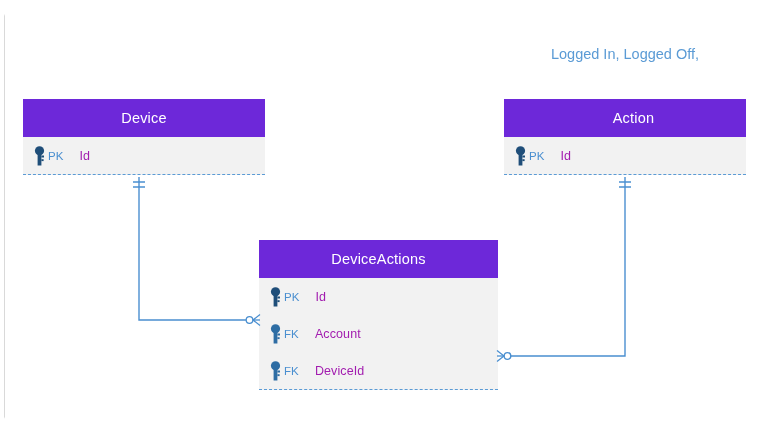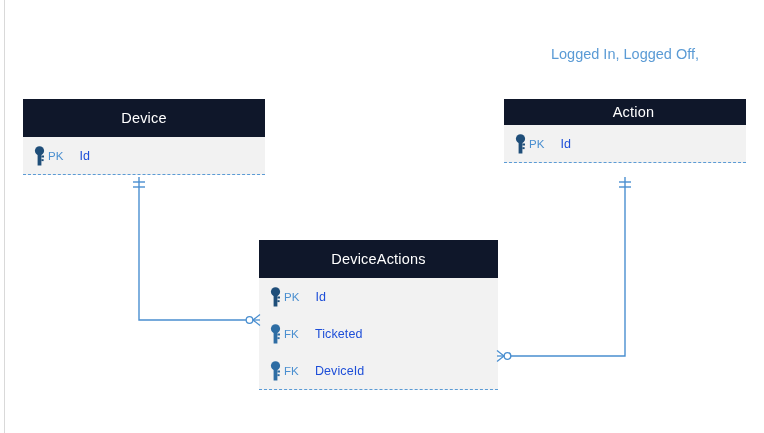--- a/index.html
+++ b/index.html
@@ -10,40 +10,41 @@
   body {
     font-family: "Liberation Sans", sans-serif;
     -webkit-font-smoothing: antialiased;
   }
   #canvas {
     position: relative;
     width: 764px;
     height: 433px;
     background: #ffffff;
     overflow: hidden;
+    border-radius: 31px;
   }
 
   
   .page-edge {
     position: absolute;
     left: 4px;
     top: 0;
     width: 1px;
     height: 433px;
     background: #d9d9d9;
   }
 
   
   .entity {
     position: absolute;
     box-sizing: border-box;
   }
   .entity-header {
     box-sizing: border-box;
-    background: #0f172a;
+    background: #6d28d9;
     color: #ffffff;
     font-size: 14.5px;
     text-align: center;
     display: flex;
     align-items: center;
     justify-content: center;
     letter-spacing: 0.2px;
   }
   .entity-body {
     box-sizing: border-box;
@@ -68,21 +69,21 @@
   .key-icon svg { display: block; }
   .key-tag {
     font-size: 11.5px;
     color: #4a8fd0;
     flex: 0 0 auto;
     margin-right: 16px;
     letter-spacing: 0.1px;
   }
   .field-name {
     font-size: 12.5px;
-    color: #1d4ed8;
+    color: #a21caf;
     letter-spacing: 0.1px;
   }
 
   
   .note {
     position: absolute;
     color: #5b9bd5;
     font-size: 14.5px;
     line-height: 20px;
     text-align: center;
@@ -119,21 +120,21 @@
             <rect x="7.4" y="13.2" width="2.2" height="1.9" fill="#1f4e79"></rect>
           </svg>
         </span>
         <span class="key-tag">PK</span>
         <span class="field-name">Id</span>
       </div>
     </div>
   </div>
 
   <div class="entity" style="left:504px; top:99px; width:242px;">
-    <div class="entity-header" style="height:26px;padding-left:17px;">Action</div>
+    <div class="entity-header" style="height:38px;padding-left:17px;">Action</div>
     <div class="entity-body">
       <div class="field-row">
         <span class="key-icon">
           <svg width="13" height="20" viewBox="0 0 13 20">
             <circle cx="5.5" cy="4.8" r="4.6" fill="#1f4e79"></circle>
             <rect x="3.6" y="6.5" width="3.8" height="13" fill="#1f4e79"></rect>
             <rect x="7.4" y="9.5" width="2.6" height="2" fill="#1f4e79"></rect>
             <rect x="7.4" y="13.2" width="2.2" height="1.9" fill="#1f4e79"></rect>
           </svg>
         </span>
@@ -161,21 +162,21 @@
       <div class="field-row">
         <span class="key-icon">
           <svg width="13" height="20" viewBox="0 0 13 20">
             <circle cx="5.5" cy="4.8" r="4.6" fill="#2e6da4"></circle>
             <rect x="3.6" y="6.5" width="3.8" height="13" fill="#2e6da4"></rect>
             <rect x="7.4" y="9.5" width="2.6" height="2" fill="#2e6da4"></rect>
             <rect x="7.4" y="13.2" width="2.2" height="1.9" fill="#2e6da4"></rect>
           </svg>
         </span>
         <span class="key-tag">FK</span>
-        <span class="field-name">Ticketed</span>
+        <span class="field-name">Account</span>
       </div>
       <div class="field-row">
         <span class="key-icon">
           <svg width="13" height="20" viewBox="0 0 13 20">
             <circle cx="5.5" cy="4.8" r="4.6" fill="#2e6da4"></circle>
             <rect x="3.6" y="6.5" width="3.8" height="13" fill="#2e6da4"></rect>
             <rect x="7.4" y="9.5" width="2.6" height="2" fill="#2e6da4"></rect>
             <rect x="7.4" y="13.2" width="2.2" height="1.9" fill="#2e6da4"></rect>
           </svg>
         </span>

